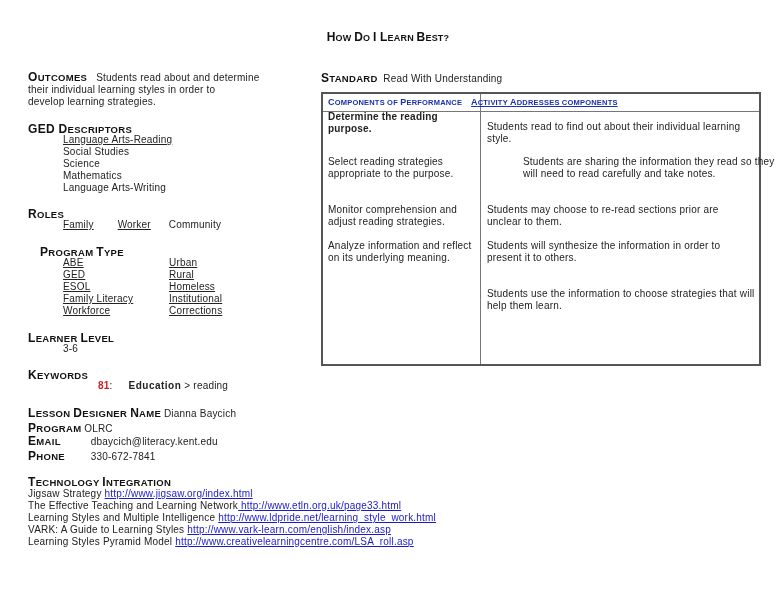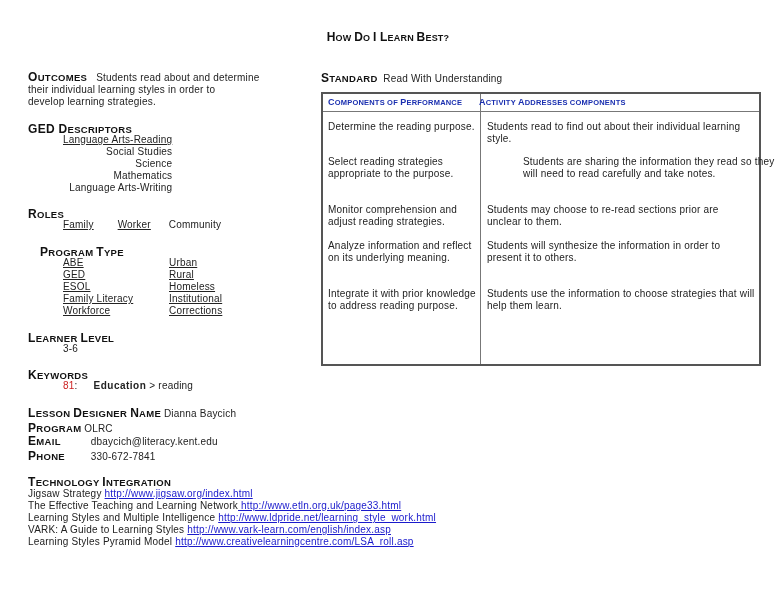--- a/index.html
+++ b/index.html
@@ -33,21 +33,21 @@
       font-size: 9.5px;
       letter-spacing: 0.3px;
     }
     .heading .cap { font-size: 12px; }
     .txt {
       font-size: 10px;
       line-height: 12px;
       color: #222;
       letter-spacing: 0.2px;
     }
-    .indent { left: 63px; text-align: right; }
+    .indent { left: 63px; }
     .ul { text-decoration: underline; }
     a.link {
       color: #1a1acc;
       text-decoration: underline;
     }
     .list-line { display: block; height: 12px; line-height: 12px; white-space: nowrap; }
 
     
     .tbl {
       left: 321px; top: 92px;
@@ -77,21 +77,21 @@
     .tbl .hdr .cap { font-size: 9px; }
     .cell {
       position: absolute;
       font-size: 10px;
       line-height: 12px;
       color: #222;
       letter-spacing: 0.2px;
     }
     .cell.left { left: 5px; width: 150px; }
     .cell.right { left: 164px; width: 268px; }
-    .kw-num { color: #cc1f1f; font-weight: normal; }
+    .kw-num { color: #cc1f1f; font-weight: bold; margin-left: 35px; }
     .kw-cat { font-weight: bold; letter-spacing: 0.5px; margin-left: 13px; }
     .tech-line { display: block; height: 12px; line-height: 12px; white-space: nowrap; font-size: 10px; letter-spacing: 0.2px; }
   </style>
 </head>
 <body>
 
 <div class="abs title">
   <span class="sc-big">H</span><span class="sc-small">OW </span><span class="sc-big">D</span><span class="sc-small">O </span><span class="sc-big">I L</span><span class="sc-small">EARN </span><span class="sc-big">B</span><span class="sc-small">EST?</span>
   
 </div>
@@ -178,30 +178,29 @@
 
 <div class="abs" style="left:321px; top:71px; white-space:nowrap;">
   <span class="heading"><span class="cap">S</span>TANDARD</span>&nbsp;
   <span class="txt">Read With Understanding</span>
 </div>
 
 <div class="abs tbl">
   <div class="divider"></div>
   <div class="hdr-row">
     <div class="hdr" style="left:5px;"><span class="cap">C</span>OMPONENTS OF <span class="cap">P</span>ERFORMANCE</div>
-    <div class="hdr" style="left:156px;"><span class="cap">A</span>CTIVITY <span class="cap">A</span>DDRESSES COMPONENTS</div>
+    <div class="hdr" style="left:148px;text-decoration:underline;"><span class="cap">A</span>CTIVITY <span class="cap">A</span>DDRESSES COMPONENTS</div>
   </div>
 
-  <div class="cell left" style="top:27px;">Determine the reading purpose.</div>
+  <div class="cell left" style="top:17px;font-weight:bold;">Determine the reading purpose.</div>
   <div class="cell right" style="top:27px;">Students read to find out about their individual learning style.</div>
 
   <div class="cell left" style="top:62px;">Select reading strategies appropriate to the purpose.</div>
   <div class="cell right" style="top:62px;margin-left:36px;">Students are sharing the information they read so they will need to read carefully and take notes.</div>
 
   <div class="cell left" style="top:110px;">Monitor comprehension and adjust reading strategies.</div>
   <div class="cell right" style="top:110px;">Students may choose to re-read sections prior are unclear to them.</div>
 
   <div class="cell left" style="top:146px;">Analyze information and reflect on its underlying meaning.</div>
   <div class="cell right" style="top:146px;">Students will synthesize the information in order to present it to others.</div>
 
-  <div class="cell left" style="top:194px;">Integrate it with prior knowledge to address reading purpose.</div>
   <div class="cell right" style="top:194px;">Students use the information to choose strategies that will help them learn.</div>
 </div>
 
 </body></html>

